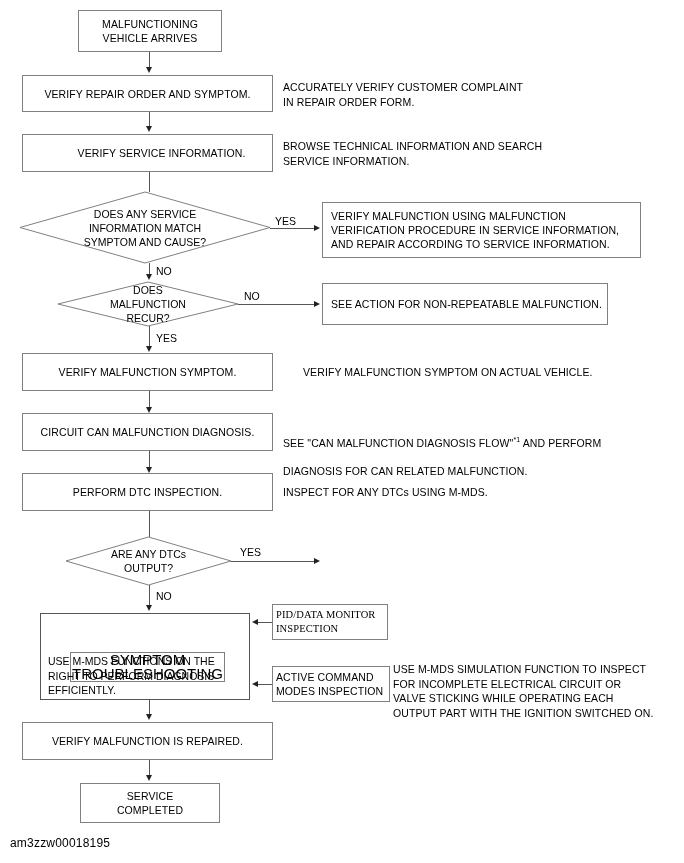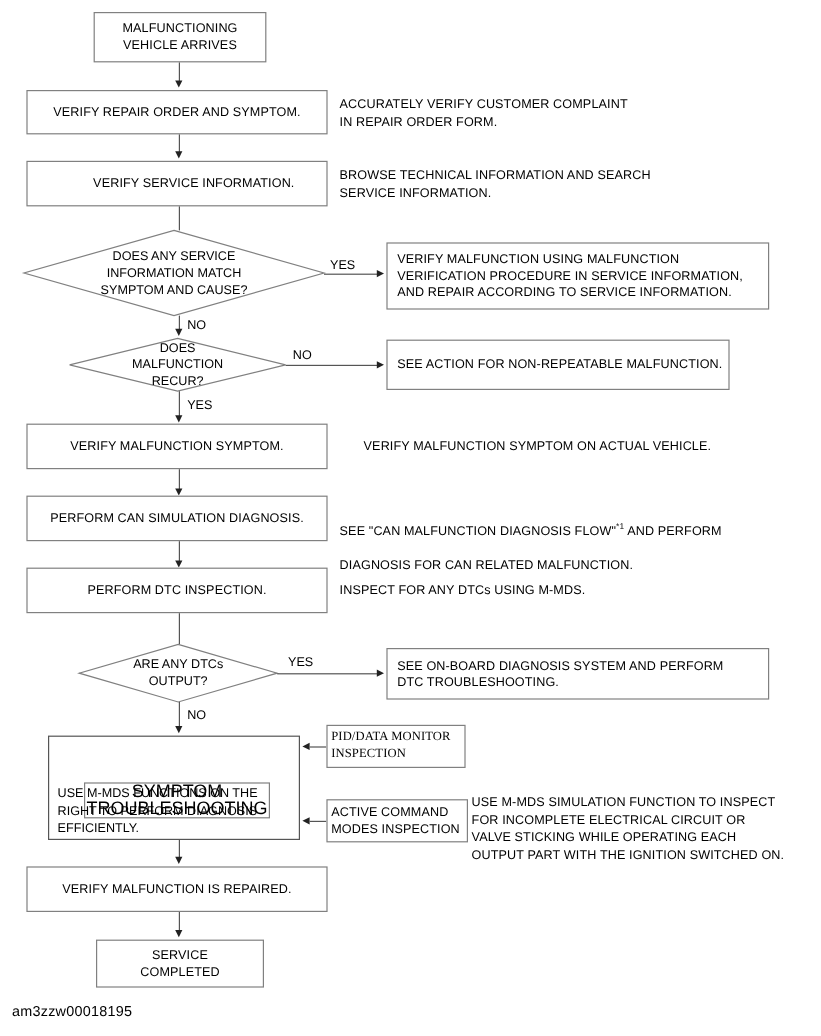--- a/index.html
+++ b/index.html
@@ -160,21 +160,21 @@
 
   <div class="node" style="left:22px;top:353px;width:251px;height:38px;">
     <span class="txt">VERIFY MALFUNCTION SYMPTOM.</span>
   </div>
   <div class="note" style="left:283px;top:365px;width:390px;margin-left:20px;">VERIFY MALFUNCTION SYMPTOM ON ACTUAL VEHICLE.</div>
 
   <div class="edge v" style="left:149px;top:391px;height:18px;"></div>
   <div class="arrow down" style="left:146px;top:407px;"></div>
 
   <div class="node" style="left:22px;top:413px;width:251px;height:38px;">
-    <span class="txt">PERFORM CAN SIMULATION DIAGNOSIS.</span>
+    <span class="txt">CIRCUIT CAN MALFUNCTION DIAGNOSIS.</span>
   </div>
   <div class="note" style="left:283px;top:418px;width:395px;">
     <span>SEE "CAN MALFUNCTION DIAGNOSIS FLOW"</span><span class="sup">*1</span><span> AND PERFORM</span><br>
     <span>DIAGNOSIS FOR CAN RELATED MALFUNCTION.</span>
   </div>
 
   <div class="edge v" style="left:149px;top:451px;height:18px;"></div>
   <div class="arrow down" style="left:146px;top:467px;"></div>
 
   <div class="node" style="left:22px;top:473px;width:251px;height:38px;">
@@ -189,24 +189,20 @@
       <polygon points="82.5,0 165,24 82.5,48 0,24" fill="#ffffff" stroke="#808080" stroke-width="1"></polygon>
     </svg>
     <div class="dlabel">ARE ANY DTCs
 OUTPUT?</div>
   </div>
 
   <div class="edge h" style="left:231px;top:561px;width:84px;"></div>
   <div class="arrow right" style="left:314px;top:557.5px;"></div>
   <div class="elabel" style="left:240px;top:546px;">YES</div>
 
-  <div class="node" style="left:322px;top:540px;width:319px;height:43px;justify-content:flex-start;">
-    <span class="txt" style="text-align:left;padding-left:8px;">SEE ON-BOARD DIAGNOSIS SYSTEM AND PERFORM
-DTC TROUBLESHOOTING.</span>
-  </div>
 
   <div class="edge v" style="left:149px;top:585px;height:22px;"></div>
   <div class="arrow down" style="left:146px;top:605px;"></div>
   <div class="elabel" style="left:156px;top:590px;">NO</div>
 
   <div class="node dark" style="left:40px;top:613px;width:210px;height:87px;display:block;"></div>
 
   <div class="subnode" style="left:70px;top:621px;width:155px;height:30px;">SYMPTOM
 TROUBLESHOOTING</div>
 

